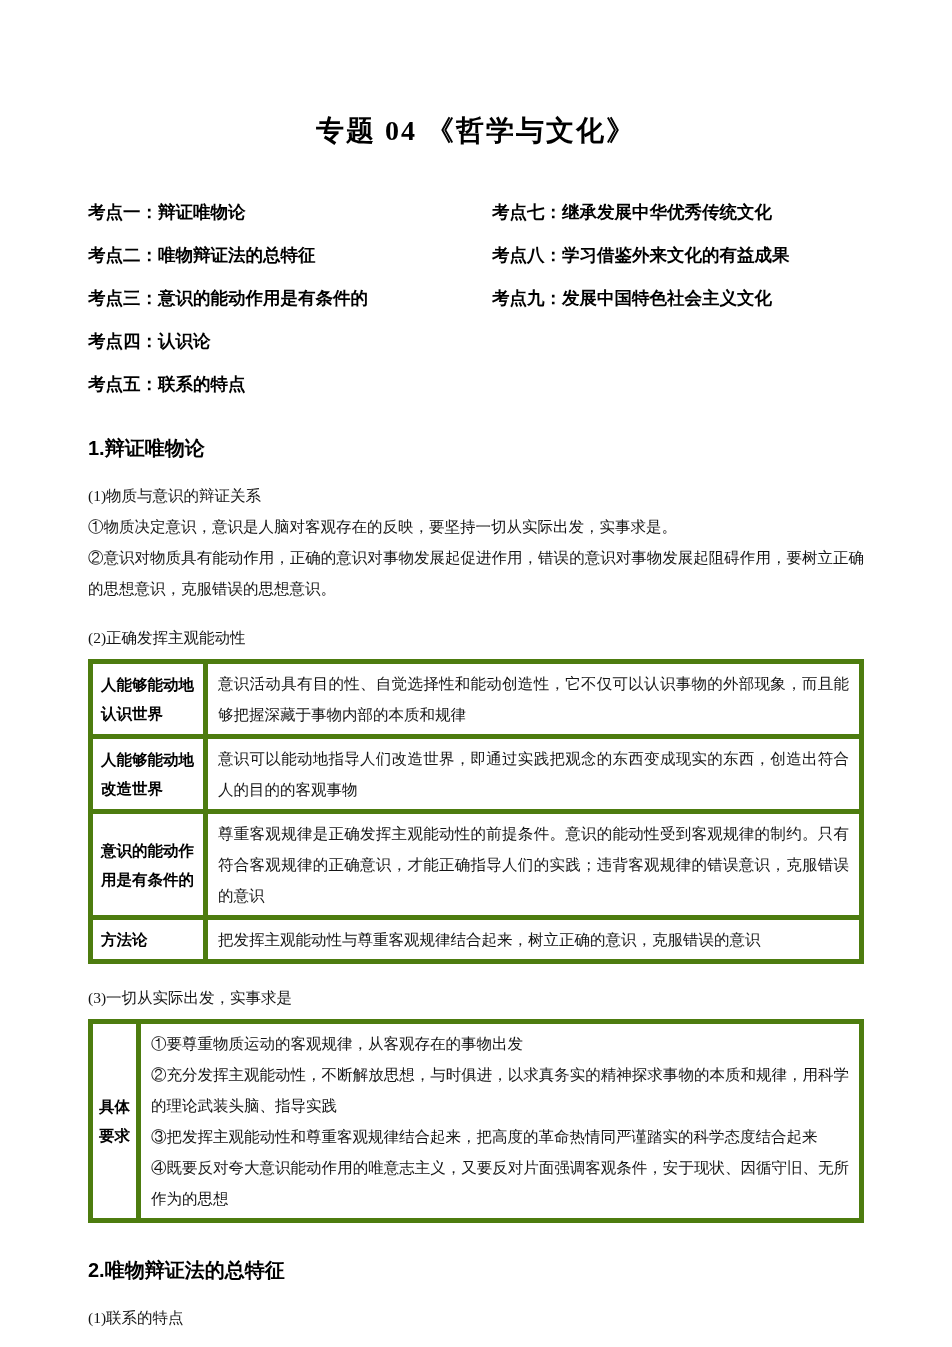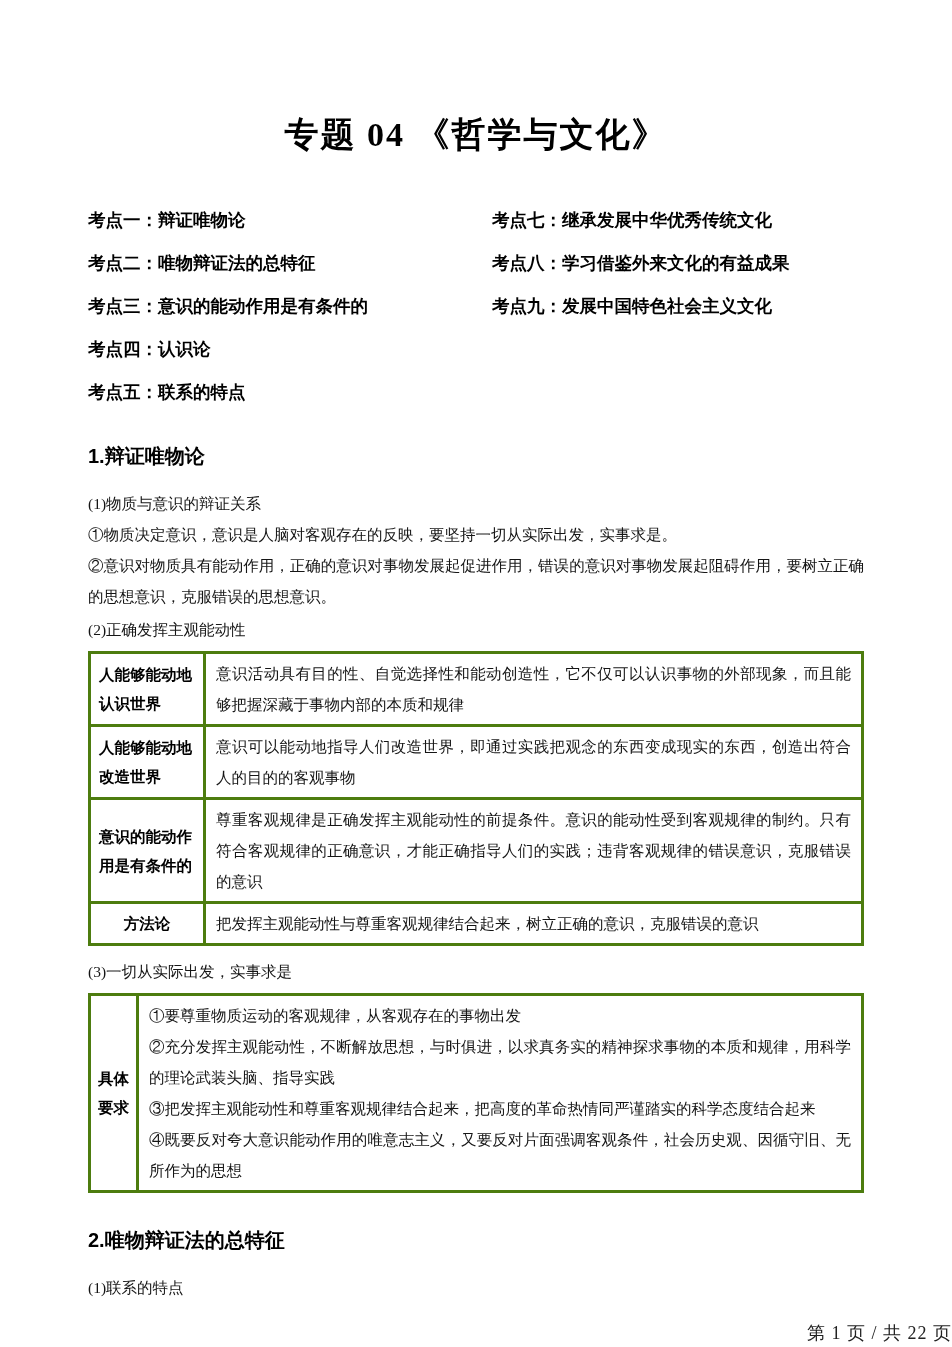--- a/index.html
+++ b/index.html
@@ -12,21 +12,21 @@
   .page {
     position: relative;
     width: 952px;
     min-height: 1347px;
     padding: 112px 88px 120px 88px;
     background: #ffffff;
   }
   .title {
     font-family: "Liberation Serif", serif;
     font-weight: bold;
-    font-size: 34px;
+    font-size: 28px;
     text-align: center;
     letter-spacing: 2px;
     margin-bottom: 52px;
     color: #000000;
   }
   .kd-grid {
     display: grid;
     grid-template-columns: 404px 1fr;
     margin-bottom: 16px;
   }
@@ -48,45 +48,45 @@
     margin-bottom: 18px;
   }
   .para {
     font-size: 15.5px;
     line-height: 31px;
     text-align: justify;
   }
   .sub-heading {
     font-size: 15.5px;
     line-height: 31px;
-    margin-top: 2px;
+    margin-top: 18px;
   }
   table.doc-table {
     width: 100%;
     border-collapse: collapse;
     margin: 6px 0 10px 0;
   }
   table.doc-table td {
-    border: 3px solid #4d7c0f;
+    border: 5px solid #4d7c0f;
     font-size: 15.5px;
     line-height: 31px;
     padding: 4px 10px;
     vertical-align: middle;
     text-align: justify;
   }
   table.doc-table td.label {
     font-family: "Liberation Sans", sans-serif;
     font-weight: bold;
     text-align: left;
     line-height: 29px;
     padding: 4px 8px;
     color: #000000;
   }
   table.t1 td.label { width: 115px; }
-  table.t1 td.label.center { text-align: center; margin-top: 16px; }
+  table.t1 td.label.center { text-align: left; margin-top: 16px; }
   table.t2 td.label { width: 48px; text-align: center; padding: 20px 6px; }
   .footer {
     position: absolute;
     left: 0;
     right: 0;
     bottom: 78px;
     text-align: right;
     font-size: 18px;
     color: #222222;
     letter-spacing: 1px;
@@ -145,21 +145,21 @@
   <p class="sub-heading">(3)一切从实际出发，实事求是</p>
 
   <table class="doc-table t2">
     <tbody>
       <tr>
         <td class="label">具体要求</td>
         <td>
           <p class="para">①要尊重物质运动的客观规律，从客观存在的事物出发</p>
           <p class="para">②充分发挥主观能动性，不断解放思想，与时俱进，以求真务实的精神探求事物的本质和规律，用科学的理论武装头脑、指导实践</p>
           <p class="para">③把发挥主观能动性和尊重客观规律结合起来，把高度的革命热情同严谨踏实的科学态度结合起来</p>
-          <p class="para">④既要反对夸大意识能动作用的唯意志主义，又要反对片面强调客观条件，社会历史观、因循守旧、无所作为的思想</p>
+          <p class="para">④既要反对夸大意识能动作用的唯意志主义，又要反对片面强调客观条件，安于现状、因循守旧、无所作为的思想</p>
         </td>
       </tr>
     </tbody>
   </table>
 
   <h2 class="section-heading" style="margin-top:34px;">2.唯物辩证法的总特征</h2>
   <p class="sub-heading">(1)联系的特点</p>
 
   <div class="footer">第 1 页 / 共 22 页</div>
 

